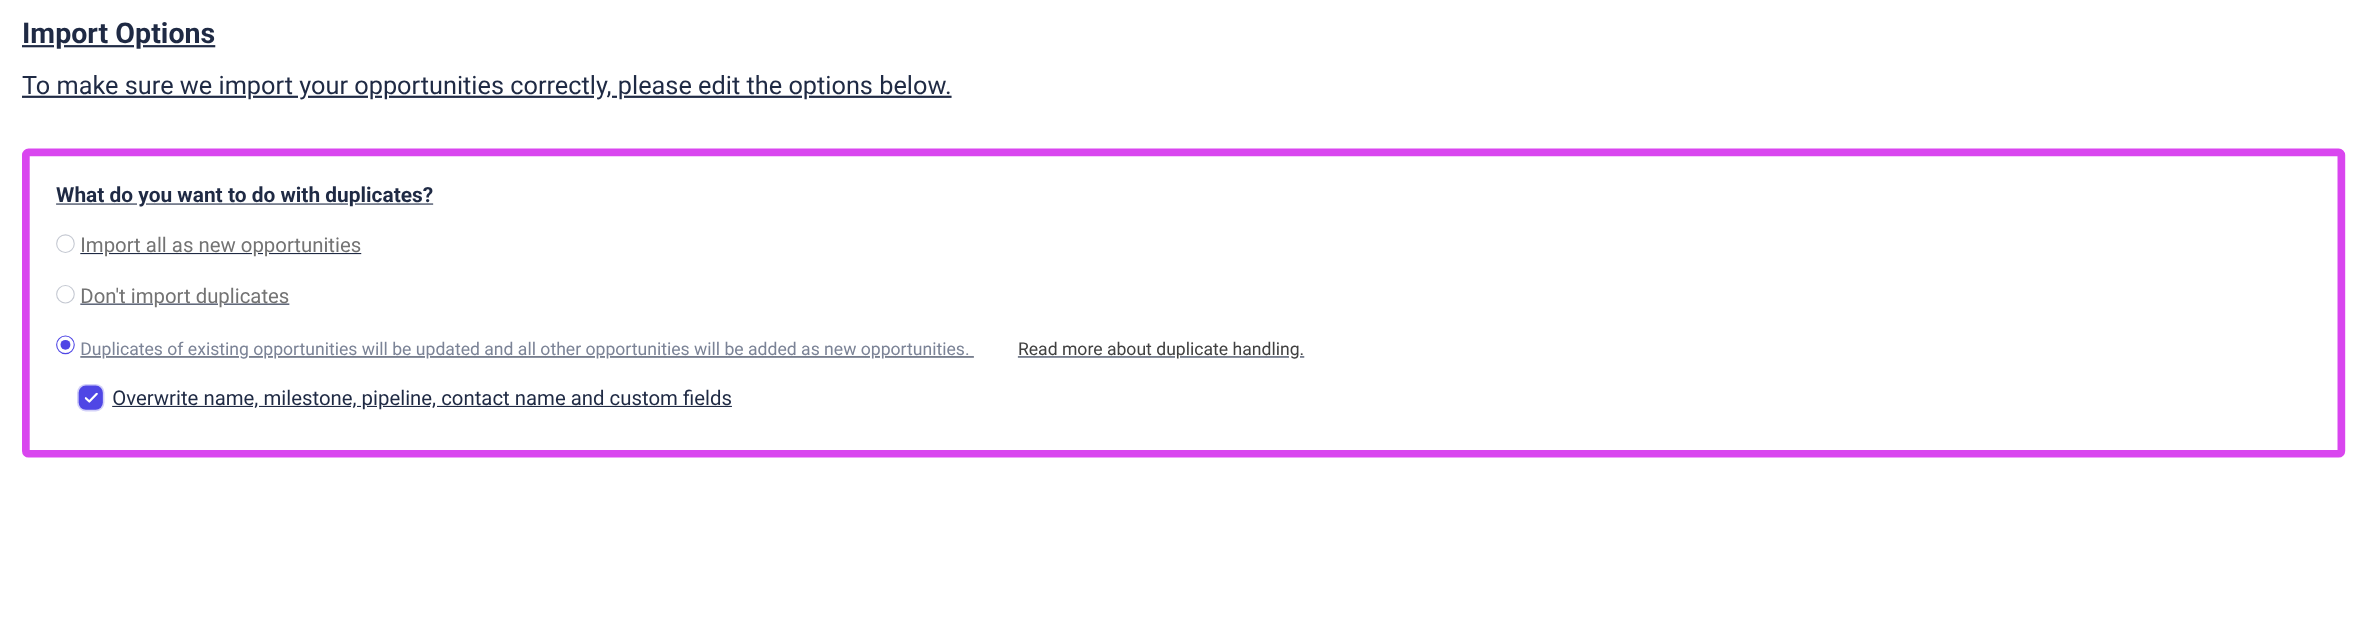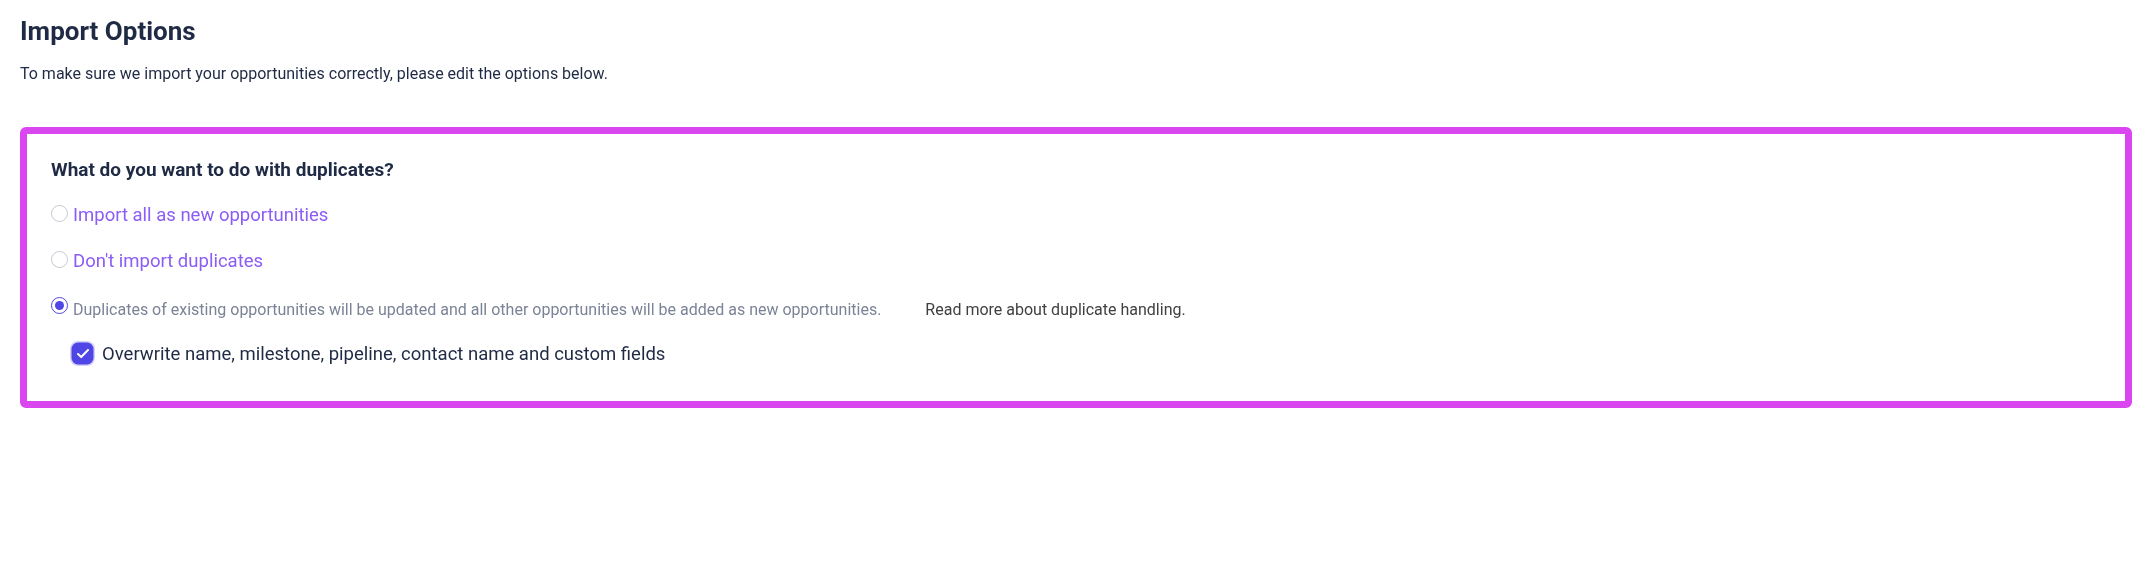--- a/index.html
+++ b/index.html
@@ -6,29 +6,30 @@
   html, body {
     margin: 0;
     padding: 0;
     font-family: -apple-system, BlinkMacSystemFont, "Segoe UI", Roboto, Helvetica, Arial, sans-serif;
     background: #fff;
     color: #1f2a44;
   }
   .page {
     width: 2152px;
     padding: 16px 20px 24px 20px;
+    text-decoration: underline;
   }
   .page-title {
     font-size: 26px;
     font-weight: 700;
     color: #1f2a44;
     margin: 0 0 18px 0;
   }
   .page-subtitle {
-    font-size: 16px;
+    font-size: 23px;
     font-weight: 400;
     color: #1f2a44;
     margin: 0 0 44px 0;
   }
   .panel {
     border: 7px solid #d946ef;
     border-radius: 6px;
     padding: 24px 24px 36px 24px;
     background: #fff;
   }
@@ -69,21 +70,21 @@
     height: 9px;
     border-radius: 50%;
     background: #4f46e5;
   }
   .radio-text {
     flex: 1;
   }
   .radio-label {
     font-size: 18.5px;
     font-weight: 400;
-    color: #8b5cf6;
+    color: #737373;
     line-height: 1.3;
   }
   .radio-desc {
     font-size: 16px;
     color: #7b8396;
     margin-top: 4px;
     line-height: 1.35;
   }
   .radio-desc a.link {
     color: #404040;

